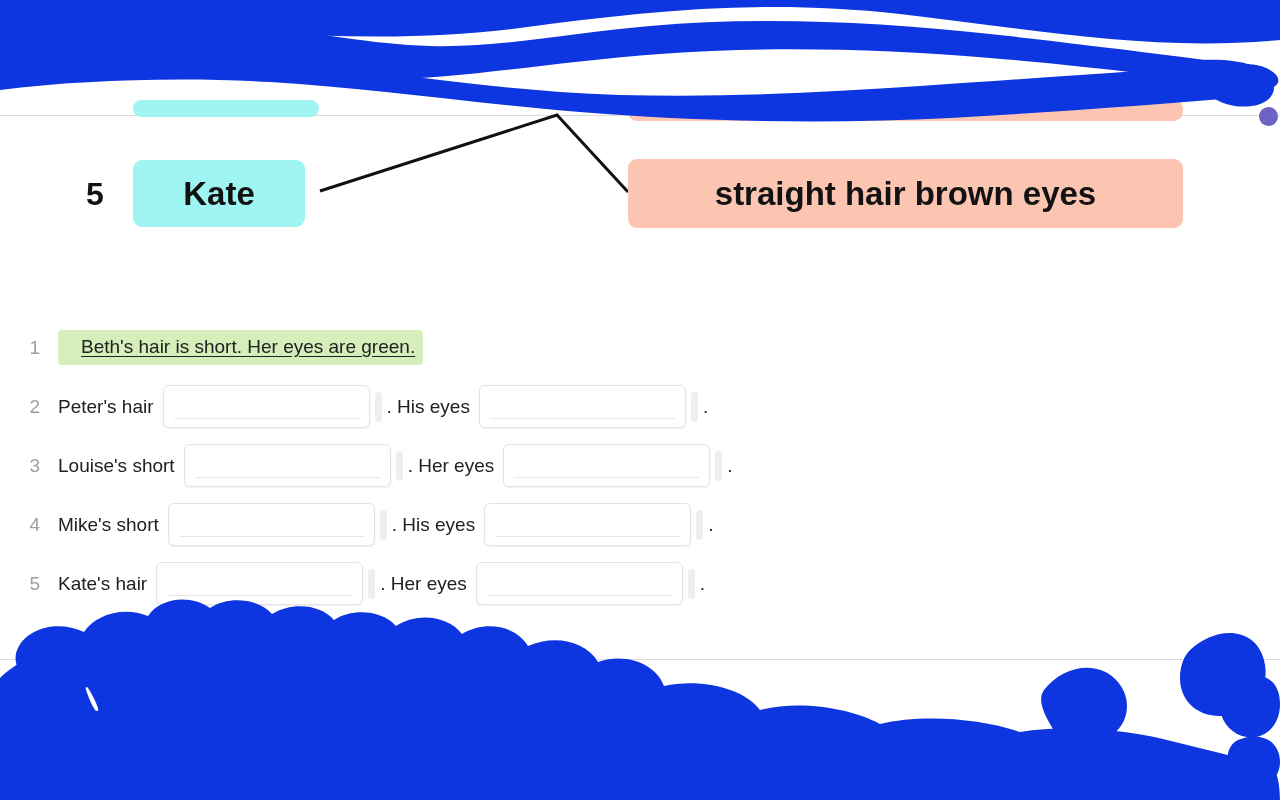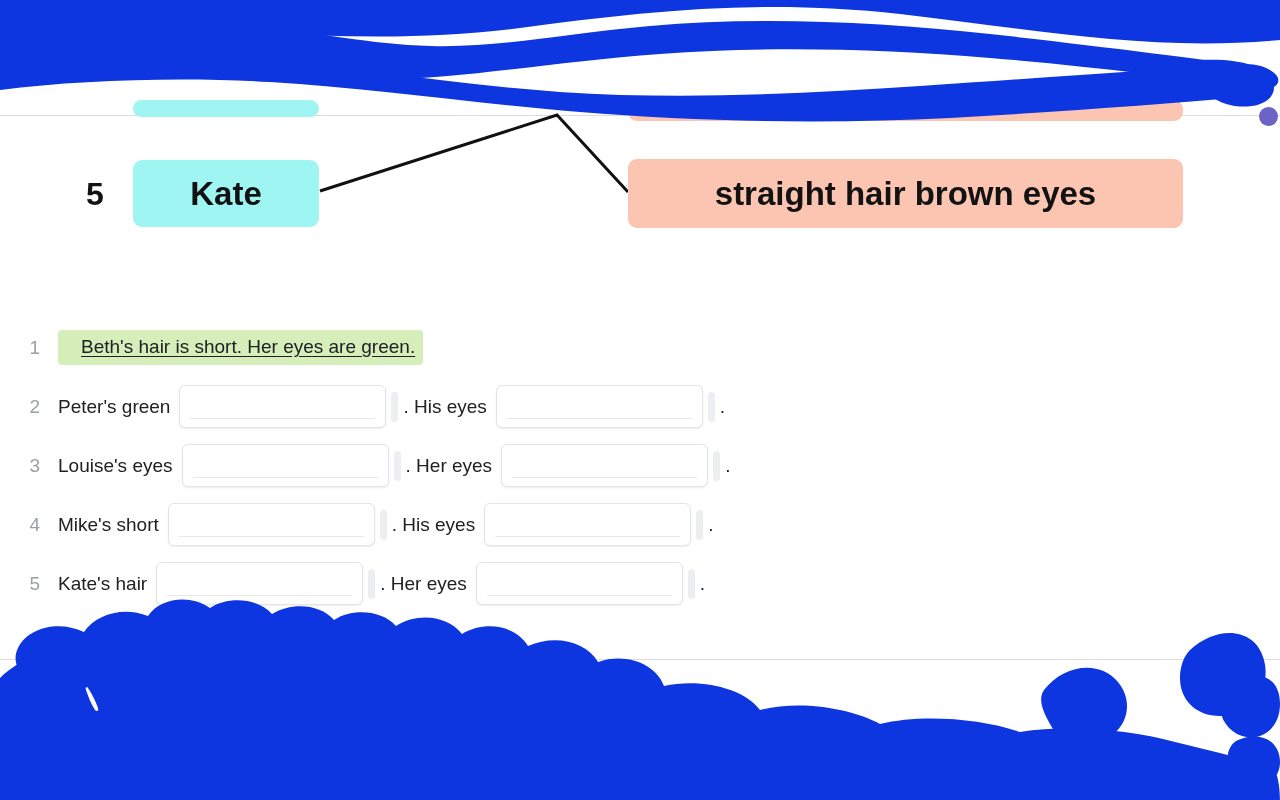--- a/index.html
+++ b/index.html
@@ -219,21 +219,21 @@
     <div class="chip-clipped-left" style="left:133px; top:0px; width:186px; height:17px;"></div>
 
     <div class="chip-clipped-right" style="left:628px; top:0px; width:555px; height:21px;"></div>
 
     <svg class="connector" viewBox="0 0 1280 160">
       <polyline points="320,91 557,15 628,92" fill="none" stroke="#111111" stroke-width="3" stroke-linejoin="miter" stroke-linecap="butt"></polyline>
     </svg>
 
     <div class="item-num" style="left:86px; top:78px;">5</div>
 
-    <div class="chip chip-left" style="left:133px; top:60px; width:186px; height:67px;">
+    <div class="chip chip-left" style="left:133px; top:60px; width:172px; height:67px;">
       <span class="chip-label">Kate</span>
     </div>
 
     <div class="chip chip-right" style="left:628px; top:59px; width:555px; height:69px;">
       <span class="chip-label">straight hair brown eyes</span>
     </div>
   </div>
 
   <div class="handle-dot"></div>
 
@@ -244,38 +244,38 @@
       <div class="srow-body">
         <span class="answer-pill">
           <span class="stext">Beth's hair is short. Her eyes are green.</span>
         </span>
       </div>
     </div>
 
     <div class="srow">
       <div class="srow-num">2</div>
       <div class="srow-body">
-        <span class="stext">Peter's green</span>
+        <span class="stext">Peter's hair</span>
         <span class="blank" style="width:207px; margin-left:9px;">
           <input type="text" value="" style="">
         </span>
         <span class="grip"></span>
         <span class="stext">. His eyes</span>
         <span class="blank" style="width:207px; margin-left:9px;">
           <input type="text" value="" style="">
         </span>
         <span class="grip"></span>
         <span class="stext">.</span>
       </div>
     </div>
 
     <div class="srow">
       <div class="srow-num">3</div>
       <div class="srow-body">
-        <span class="stext">Louise's eyes</span>
+        <span class="stext">Louise's short</span>
         <span class="blank" style="width:207px; margin-left:9px;">
           <input type="text" value="" style="">
         </span>
         <span class="grip"></span>
         <span class="stext">. Her eyes</span>
         <span class="blank" style="width:207px; margin-left:9px;">
           <input type="text" value="" style="">
         </span>
         <span class="grip"></span>
         <span class="stext">.</span>

